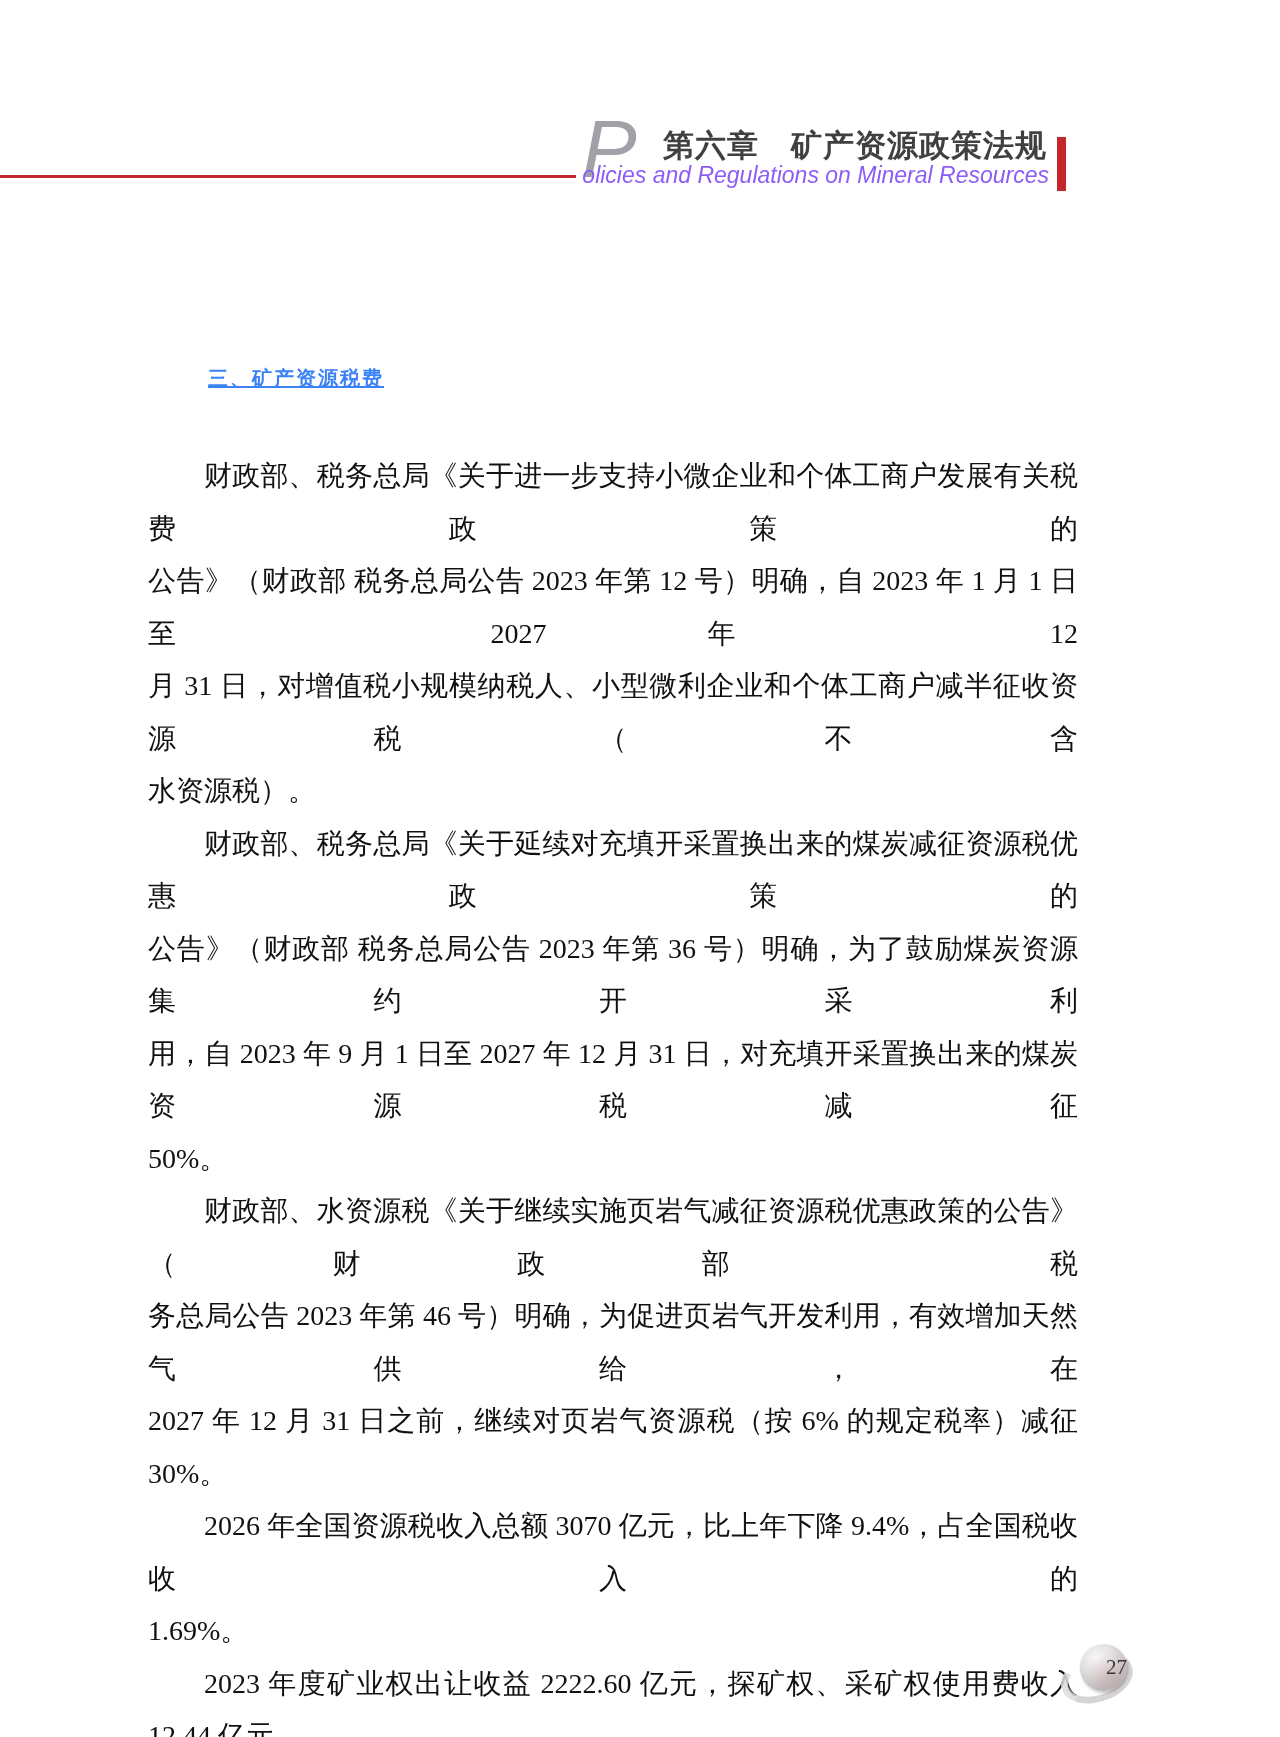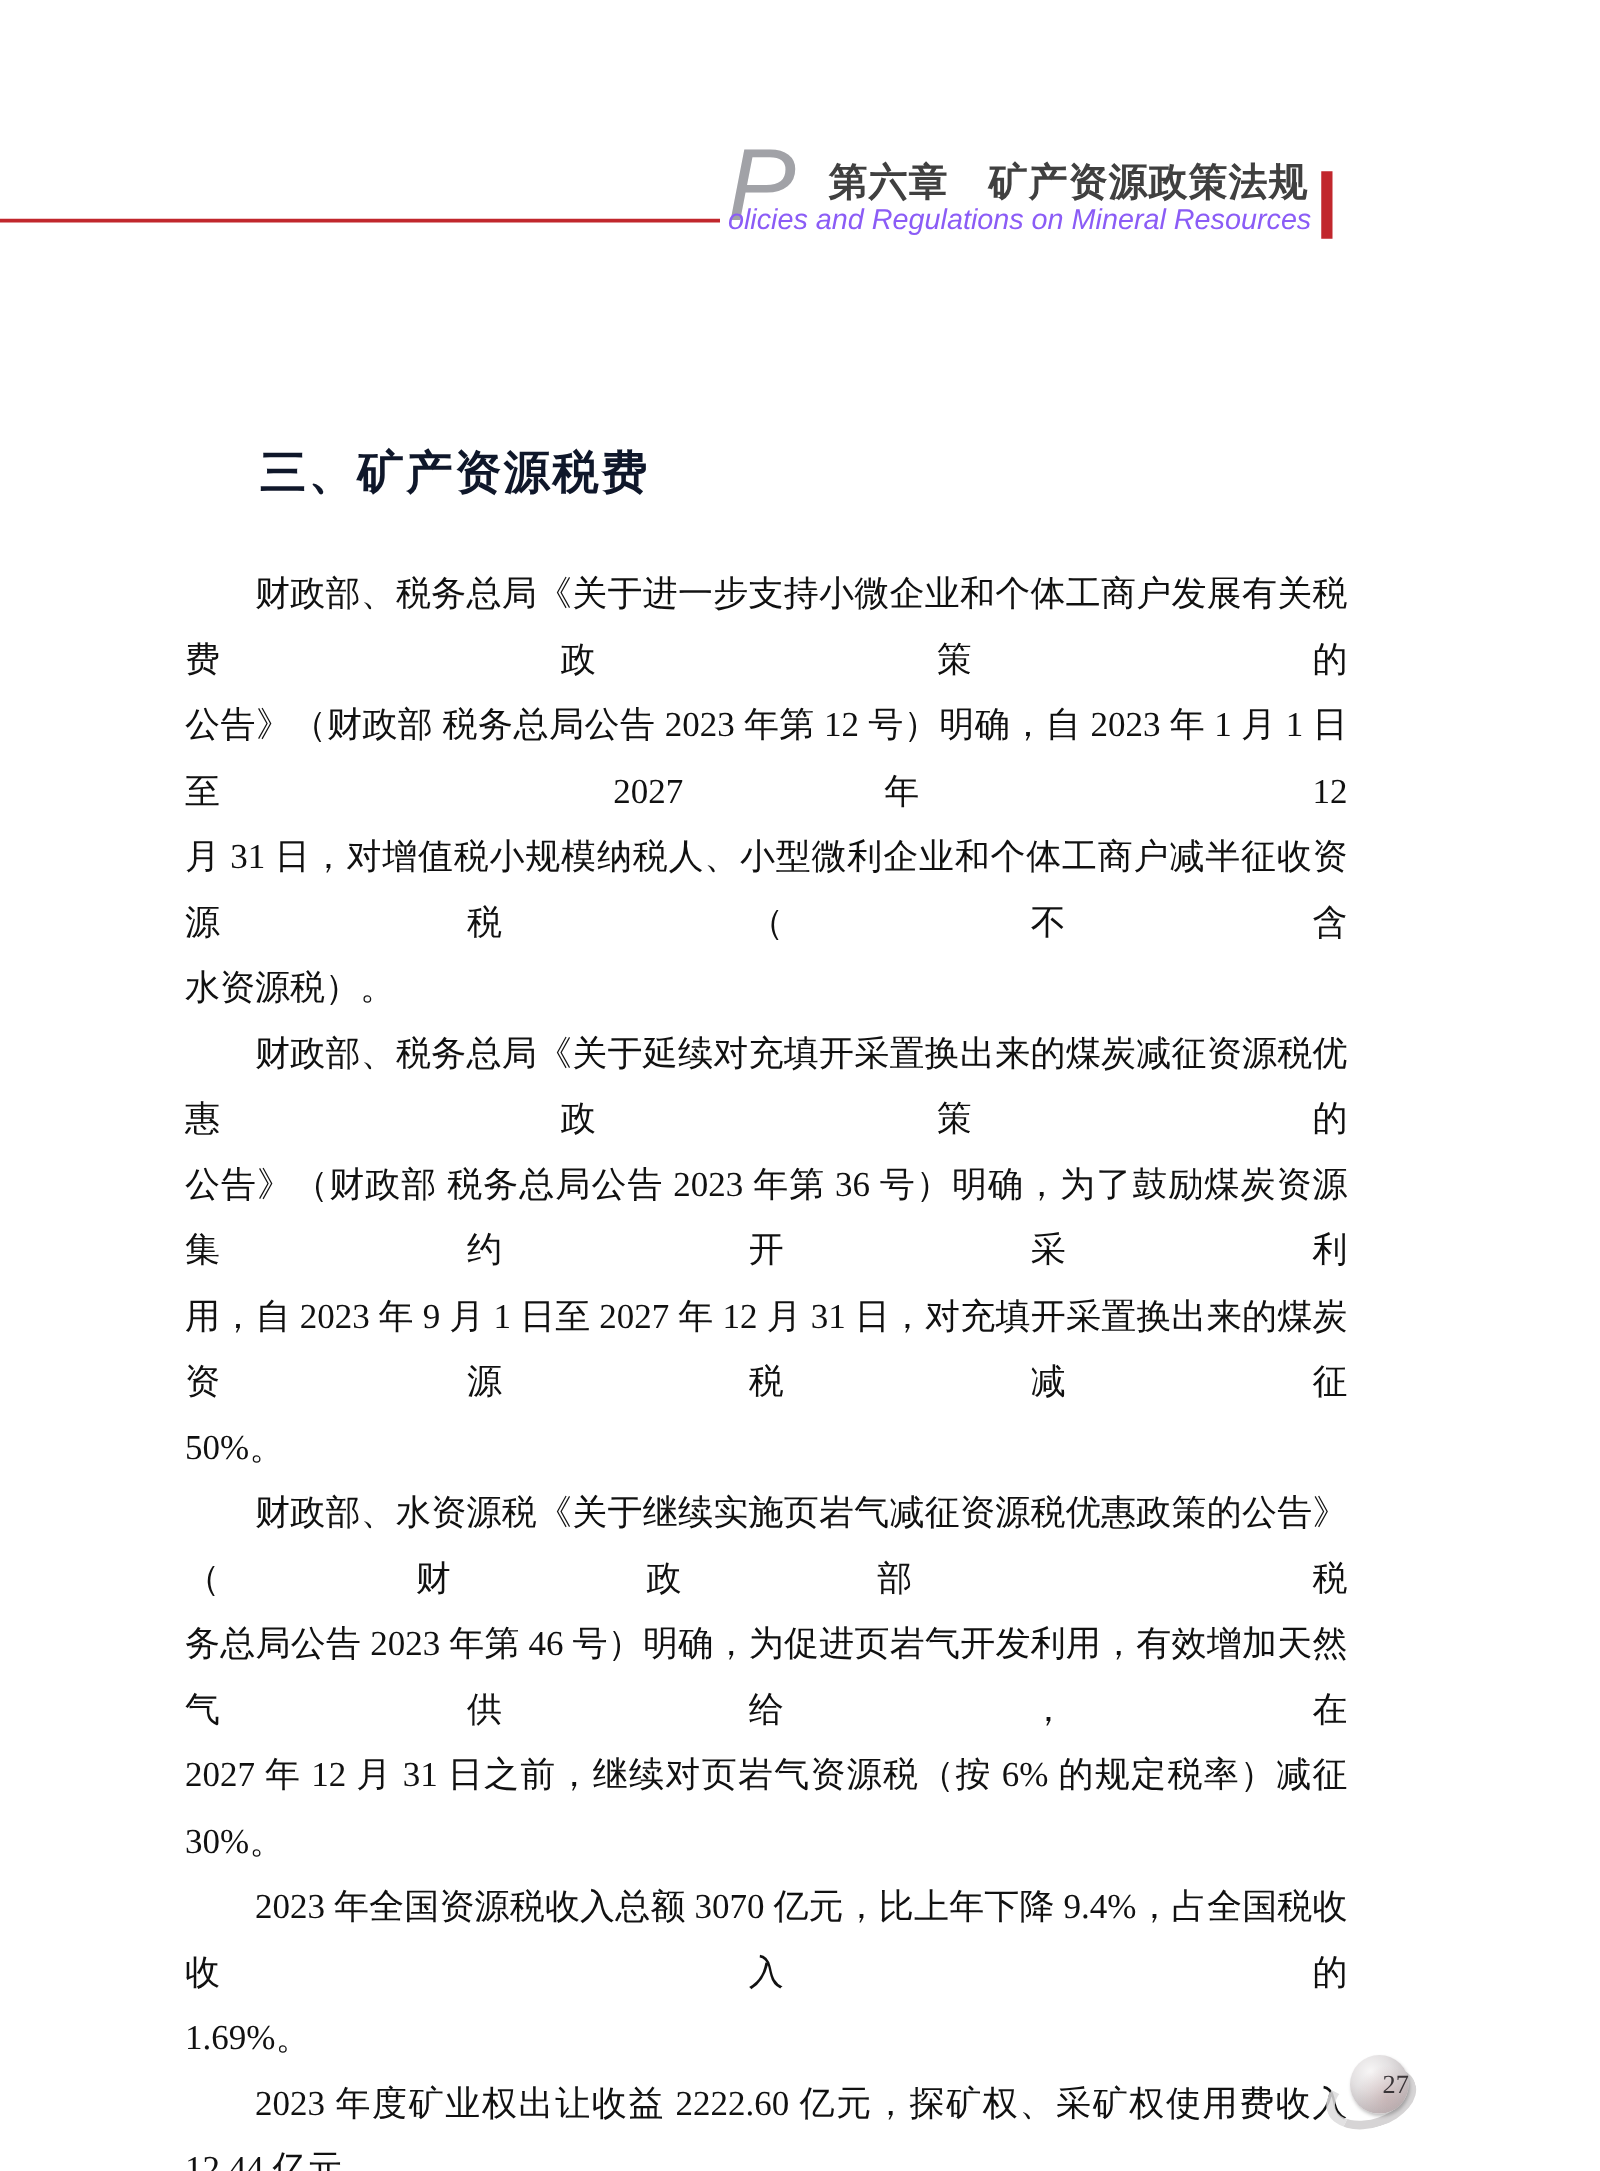--- a/index.html
+++ b/index.html
@@ -57,25 +57,26 @@
     width: 9px; height: 54px;
     background: #c1272d;
   }
 
   
   .section-heading {
     position: absolute;
     left: 208px; top: 360px;
     font-family: "Liberation Sans", "DejaVu Sans", sans-serif;
     font-weight: 700;
-    font-size: 37px;
+    font-size: 20px;
     line-height: 36px;
-    color: #0f172a;
+    color: #3b82f6;
     letter-spacing: 2px;
     white-space: nowrap;
+    text-decoration: underline;
   }
 
   
   .body-text {
     position: absolute;
     left: 148px; top: 450px;
     width: 930px;
     font-size: 28px;
     line-height: 52.5px;
     color: #111111;
@@ -145,21 +146,21 @@
       <div class="line">公告》（财政部 税务总局公告 2023 年第 12 号）明确，自 2023 年 1 月 1 日至 2027 年 12</div>
       <div class="line">月 31 日，对增值税小规模纳税人、小型微利企业和个体工商户减半征收资源税（不含</div>
       <div class="line last">水资源税）。</div>
       <div class="line first">财政部、税务总局《关于延续对充填开采置换出来的煤炭减征资源税优惠政策的</div>
       <div class="line">公告》（财政部 税务总局公告 2023 年第 36 号）明确，为了鼓励煤炭资源集约开采利</div>
       <div class="line">用，自 2023 年 9 月 1 日至 2027 年 12 月 31 日，对充填开采置换出来的煤炭资源税减征</div>
       <div class="line last">50%。</div>
       <div class="line first">财政部、水资源税《关于继续实施页岩气减征资源税优惠政策的公告》（财政部 税</div>
       <div class="line">务总局公告 2023 年第 46 号）明确，为促进页岩气开发利用，有效增加天然气供给，在</div>
       <div class="line last">2027 年 12 月 31 日之前，继续对页岩气资源税（按 6% 的规定税率）减征 30%。</div>
-      <div class="line first">2023 年全国资源税收入总额 3070 亿元，比上年下降 9.4%，占全国税收收入的</div>
+      <div class="line first">2026 年全国资源税收入总额 3070 亿元，比上年下降 9.4%，占全国税收收入的</div>
       <div class="line last">1.69%。</div>
       <div class="line first last">2023 年度矿业权出让收益 2222.60 亿元，探矿权、采矿权使用费收入 12.44 亿元。</div>
     </main>
 
   <div class="badge-wrap">
     <div class="badge-swoosh"></div>
     <div class="badge">
       <span>27</span>
     </div>
   </div>

